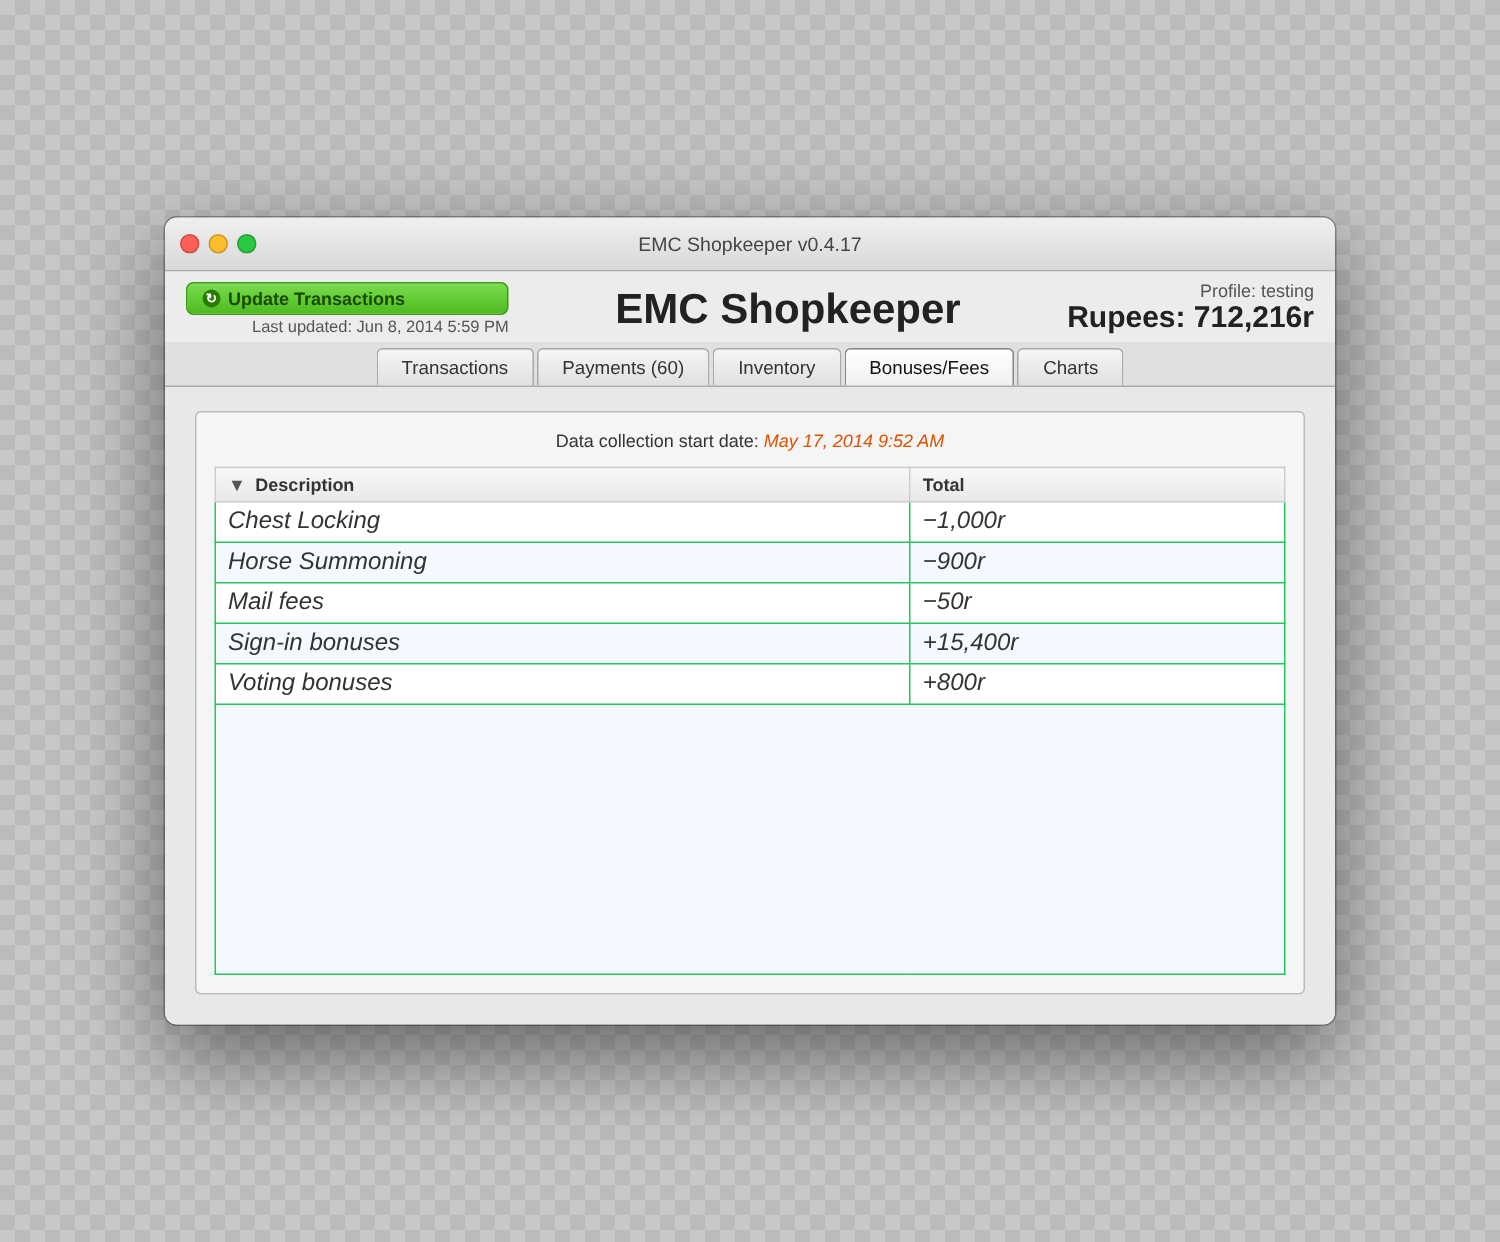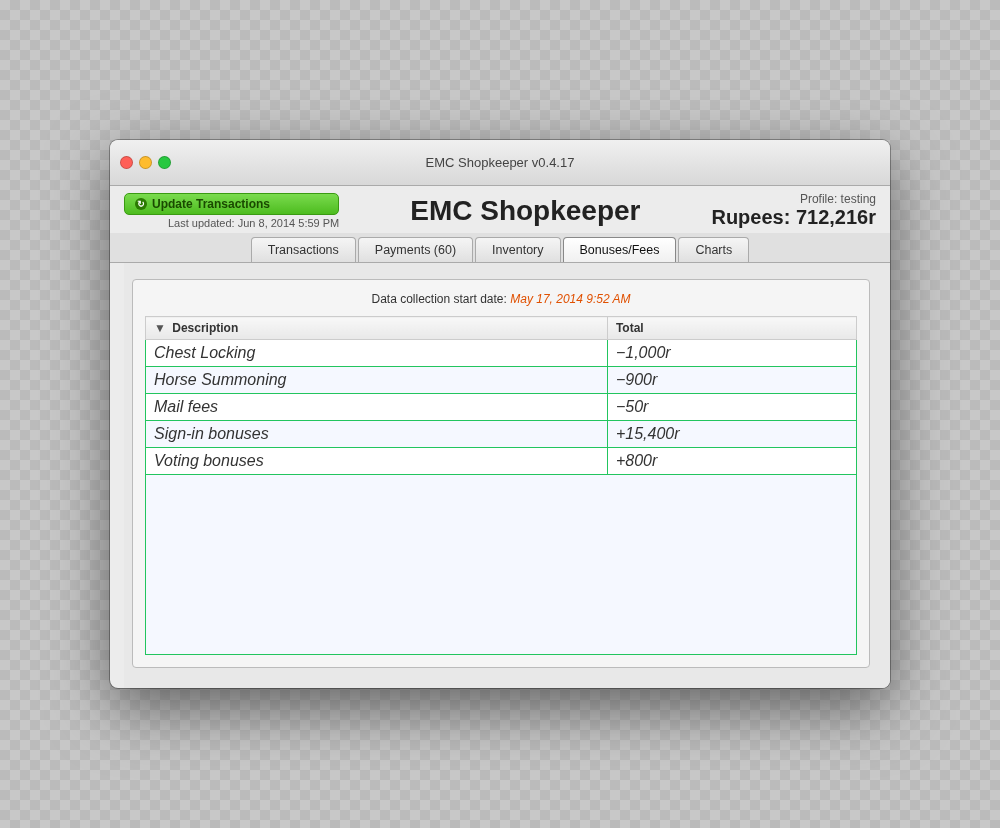--- a/index.html
+++ b/index.html
@@ -23,21 +23,21 @@
     .window {
       width: 780px;
       background: #ececec;
       border-radius: 8px;
       box-shadow: 0 20px 60px rgba(0,0,0,0.5), 0 0 0 1px rgba(0,0,0,0.3);
       overflow: hidden;
     }
 
     .titlebar {
       background: linear-gradient(180deg, #f0f0f0 0%, #d8d8d8 100%);
-      height: 46px;
+      height: 36px;
       display: flex;
       align-items: center;
       justify-content: center;
       border-bottom: 1px solid #aaa;
       position: relative;
       border-radius: 8px 8px 0 0;
     }
 
     .titlebar-title {
       font-size: 13px;
@@ -161,22 +161,21 @@
     .tab.active {
       background: linear-gradient(180deg, #ffffff 0%, #f0f0f0 100%);
       border-color: #888;
       color: #111;
       font-weight: 500;
       z-index: 2;
     }
 
     .main-content {
       background: #e8e8e8;
-      padding: 16px 20px 20px 8px;
-      margin-left: 14px;
+      padding: 16px 20px 20px 20px;
     }
 
     .content-panel {
       background: #f5f5f5;
       border: 1px solid #bbb;
       border-radius: 4px;
       padding: 12px;
     }
 
     .data-collection-header {

